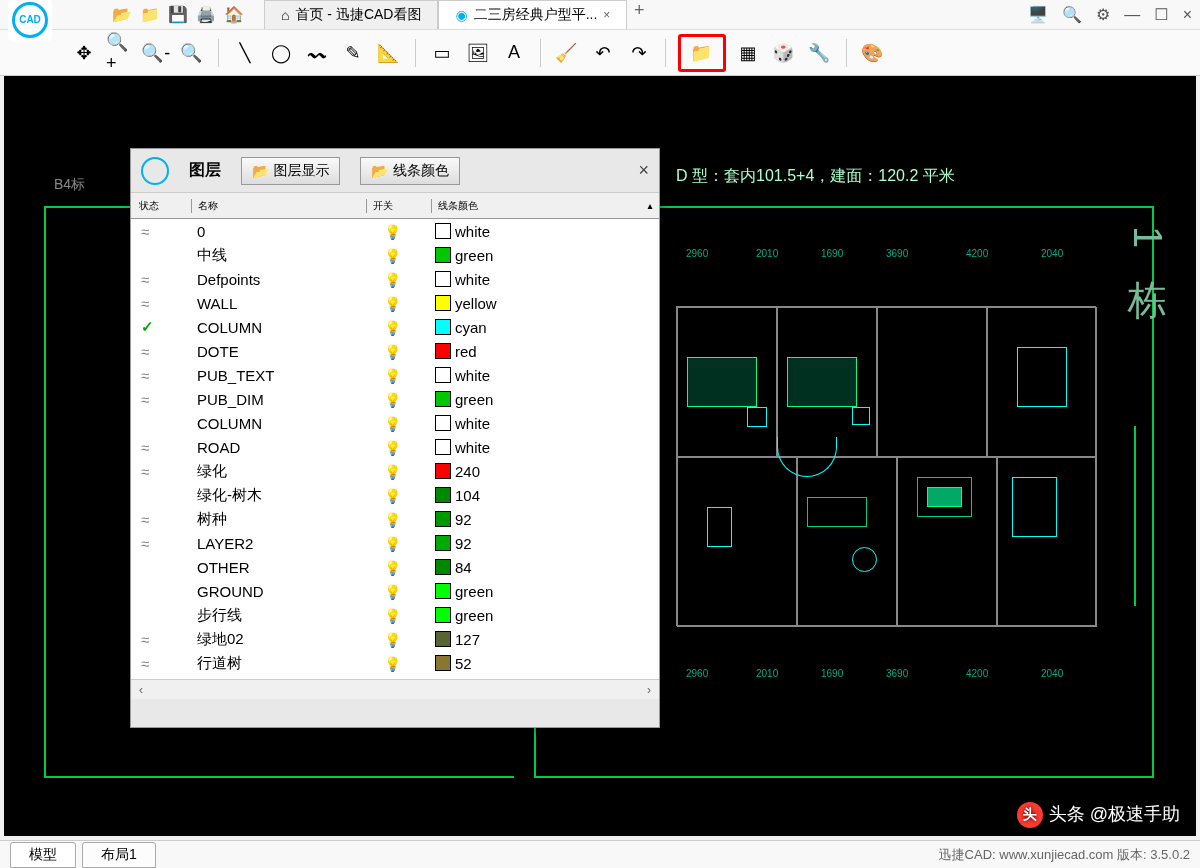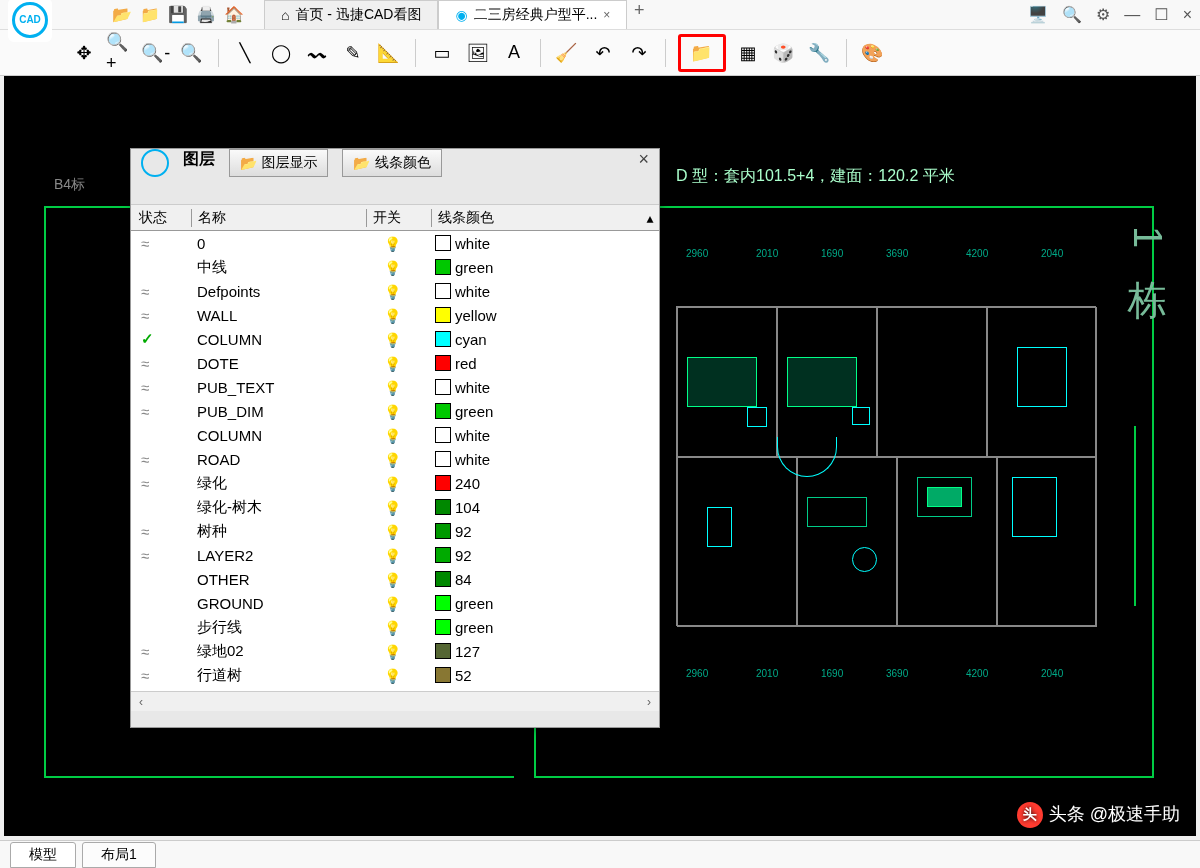--- a/index.html
+++ b/index.html
@@ -26,26 +26,26 @@
 .dim-text{color:#0a8;font-size:10px;position:absolute;margin-top:32px;}
 .building-num{color:#7b9;font-size:40px;position:absolute;right:-20px;top:120px;writing-mode:vertical-rl;}
 .floorplan{position:absolute;top:200px;left:80px;width:420px;height:320px;border:1px solid #888;}
 .room{position:absolute;border:1px solid #888;}
 .furniture{position:absolute;border:1px solid #0f8;}
 .green-line{position:absolute;background:#0c4;}
 .left-mark{position:absolute;left:50px;top:100px;color:#888;font-size:14px;}
 .tooltip{position:absolute;left:880px;top:97px;background:#ffffe0;border:1px solid #888;padding:2px 8px;font-size:13px;}
 .arrow{position:absolute;left:380px;top:80px;width:330px;height:90px;pointer-events:none;}
 .dialog{position:absolute;left:130px;top:148px;width:530px;height:580px;background:#e8e8e8;border:1px solid #999;box-shadow:2px 2px 8px rgba(0,0,0,0.3);}
-.dlg-header{height:56px;display:flex;align-items:flex-start;padding:0 10px;gap:14px;border-bottom:1px solid #ccc;}
+.dlg-header{height:44px;display:flex;align-items:center;padding:0 10px;gap:20px;border-bottom:1px solid #ccc;}
 .dlg-logo{width:28px;height:28px;border:2px solid #00b0f0;border-radius:50%;}
 .dlg-title{font-size:16px;font-weight:bold;}
 .dlg-btn{background:linear-gradient(#fafafa,#ddd);border:1px solid #999;padding:4px 10px;font-size:14px;display:flex;align-items:center;gap:4px;}
 .dlg-close{margin-left:auto;font-size:18px;color:#444;}
-.tbl-header{display:flex;background:#f0f0f0;border-bottom:1px solid #999;height:26px;align-items:center;font-size:14px;}
+.tbl-header{display:flex;background:#f0f0f0;border-bottom:1px solid #999;height:26px;align-items:center;font-size:10px;}
 .col-state{width:60px;padding-left:8px;}
 .col-name{width:175px;border-left:1px solid #999;padding-left:6px;}
 .col-switch{width:65px;border-left:1px solid #999;padding-left:6px;}
 .col-color{flex:1;border-left:1px solid #999;padding-left:6px;}
 .tbl-body{height:460px;overflow-y:auto;background:#fff;}
 .row{display:flex;height:24px;align-items:center;font-size:15px;}
 .row .c1{width:60px;padding-left:10px;color:#888;}
 .row .c2{width:175px;padding-left:6px;}
 .row .c3{width:65px;padding-left:18px;}
 .row .c4{flex:1;display:flex;align-items:center;gap:4px;padding-left:4px;}
@@ -395,13 +395,14 @@
     </div>
 </div>
 
 <div class="watermark">
   <span class="wm-logo">头</span><span>头条 @极速手助</span>
 </div>
 
 <div class="statusbar">
   <div class="stab active">模型</div>
   <div class="stab">布局1</div>
+  <div class="status-text">迅捷CAD: www.xunjiecad.com 版本: 3.5.0.2</div>
 </div>
 
 </body></html>

